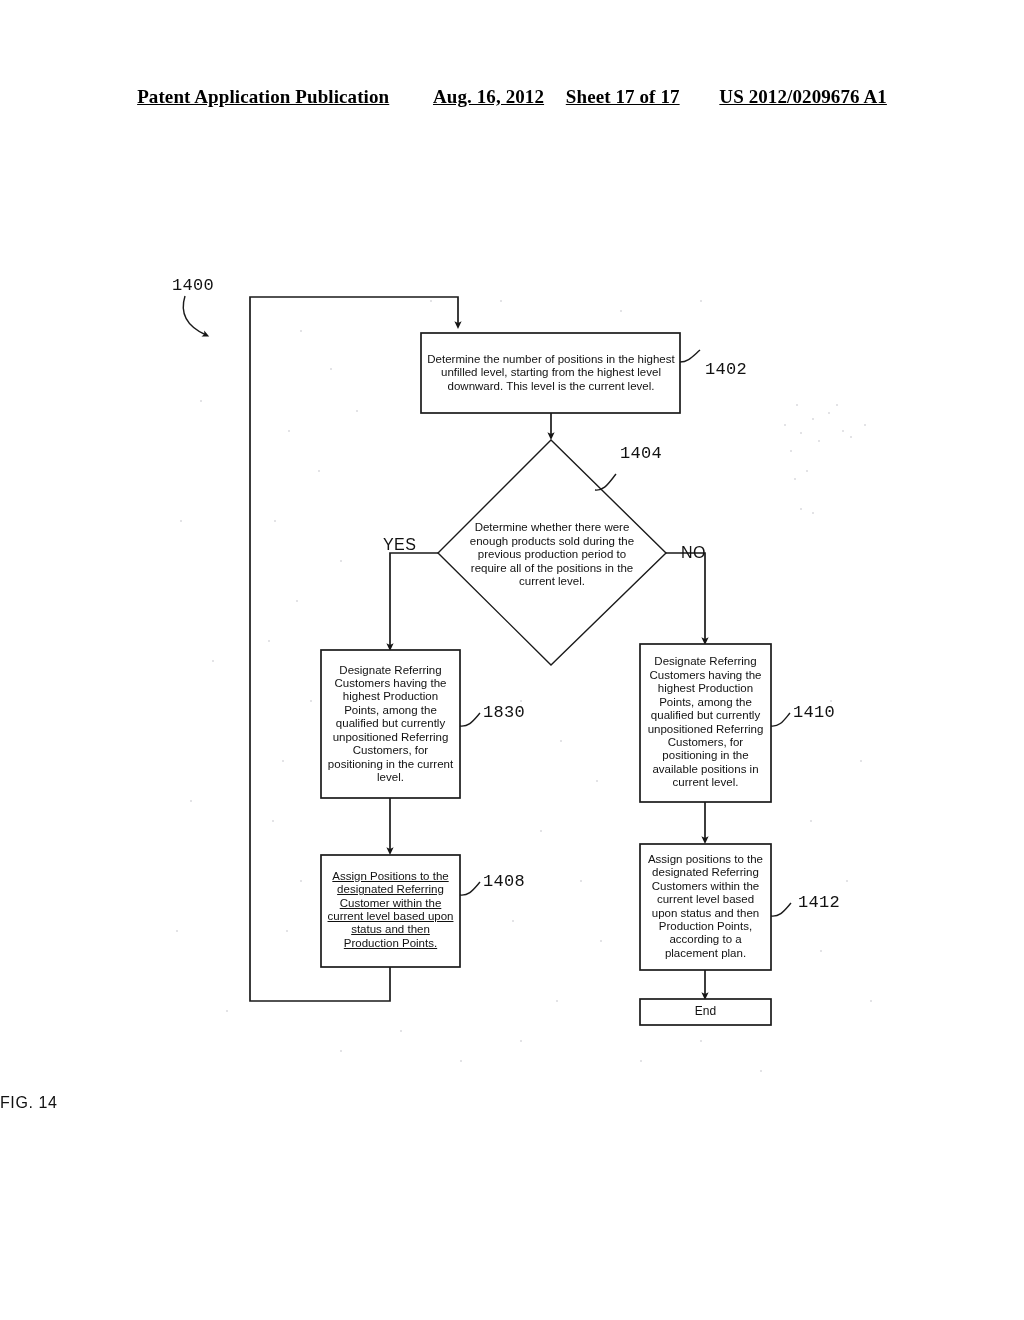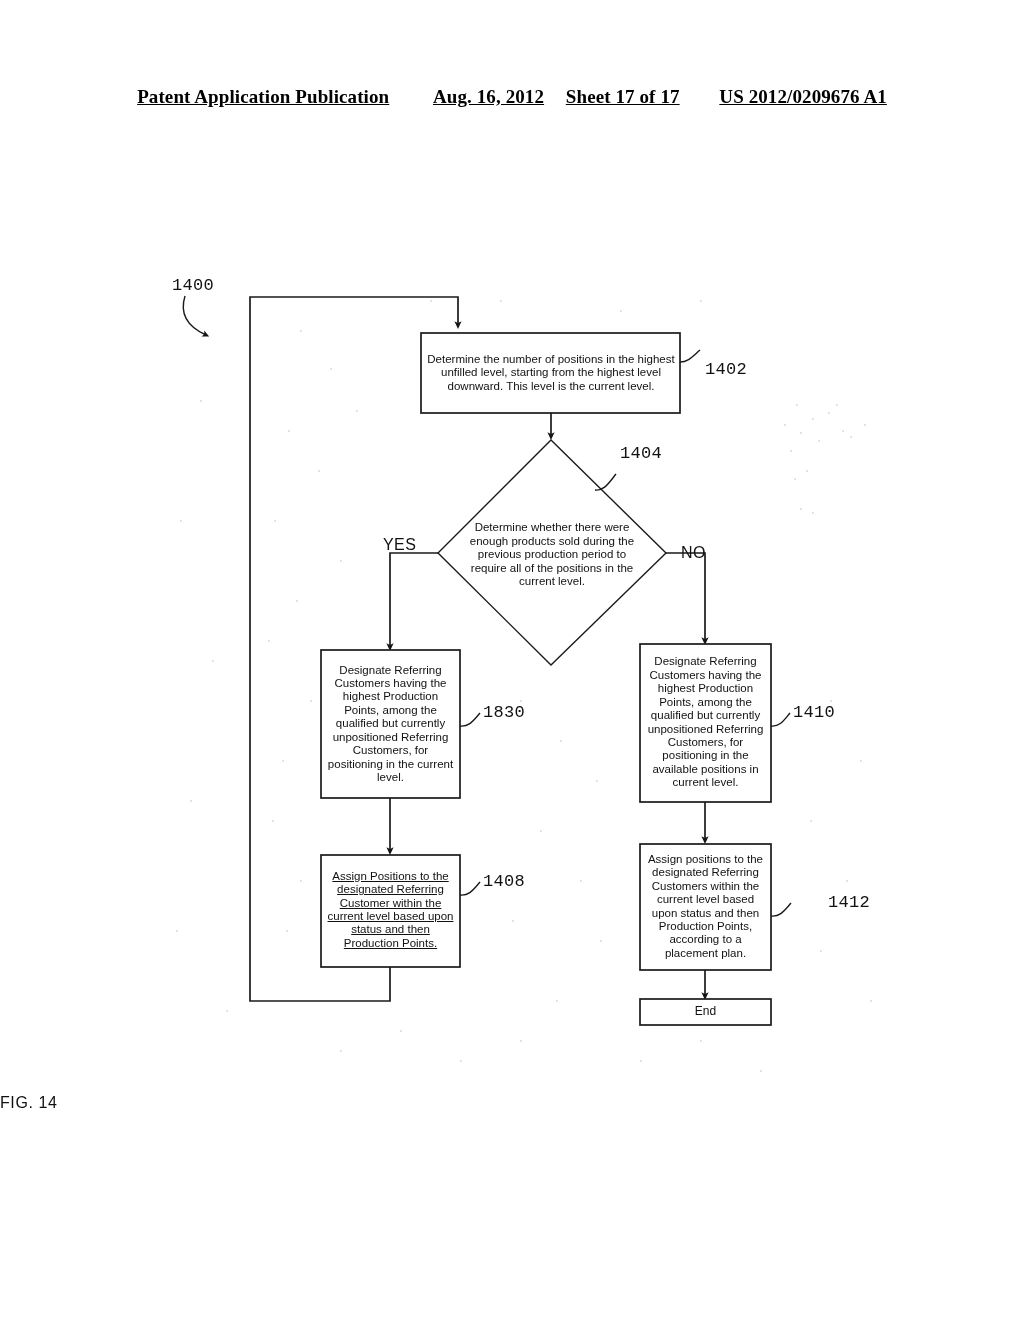--- a/index.html
+++ b/index.html
@@ -83,21 +83,21 @@
     letter-spacing: 0.3px;
     color: #111;
     white-space: nowrap;
   }
   #n1400 { left: 172px; top: 276px; }
   #n1402 { left: 705px; top: 340px; margin-top: 20px; }
   #n1404 { left: 620px; top: 444px; }
   #n1406 { left: 483px; top: 703px; }
   #n1410 { left: 793px; top: 703px; }
   #n1408 { left: 483px; top: 872px; }
-  #n1412 { left: 798px; top: 893px; margin-left: 30px; }
+  #n1412 { left: 798px; top: 893px; }
 
   
   .branch-label {
     position: absolute;
     font-family: "Liberation Sans", sans-serif;
     font-size: 16px;
     letter-spacing: 0.4px;
     color: #111;
     white-space: nowrap;
   }

